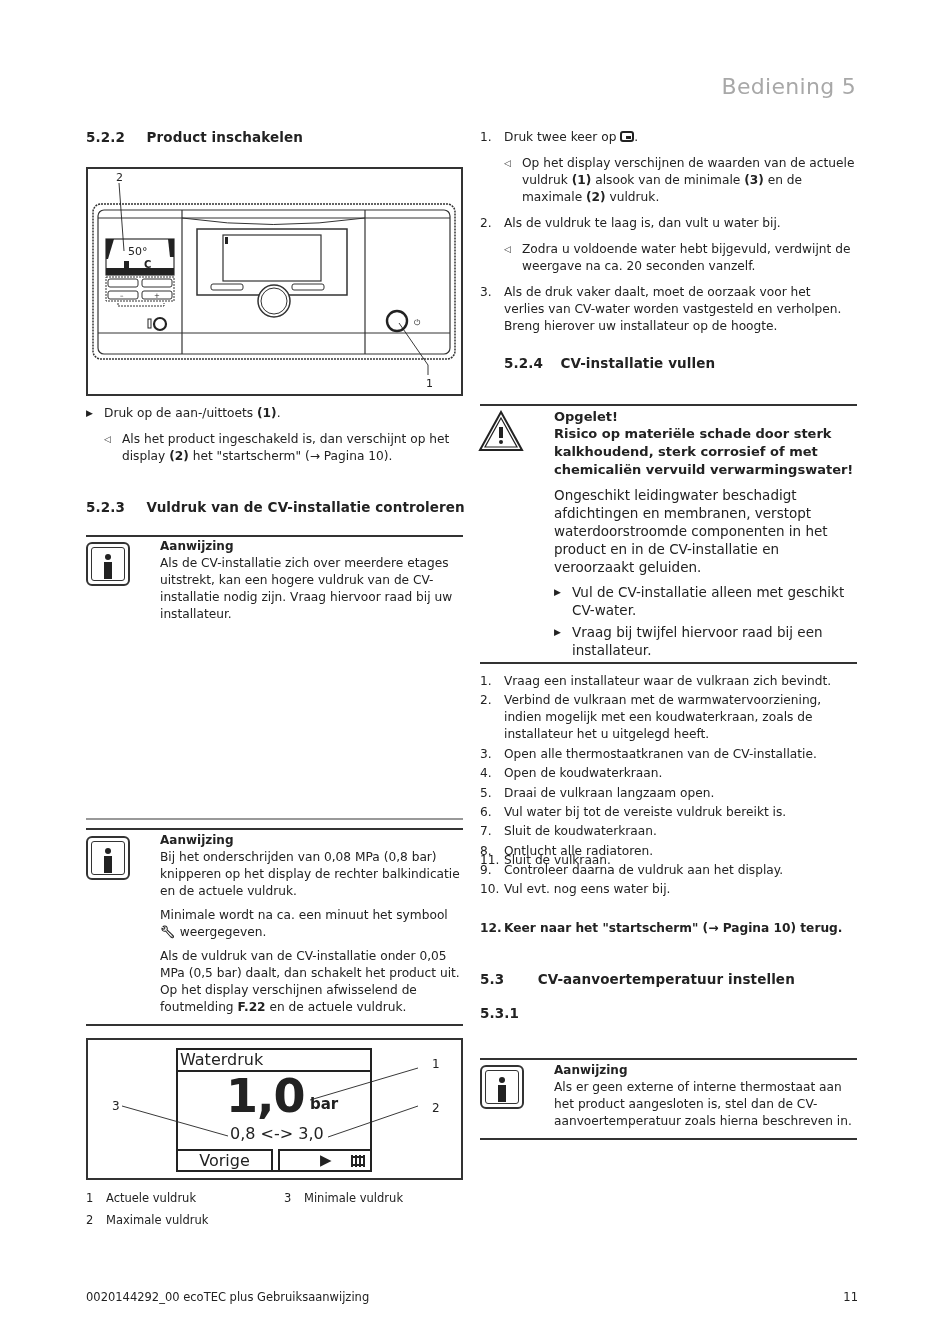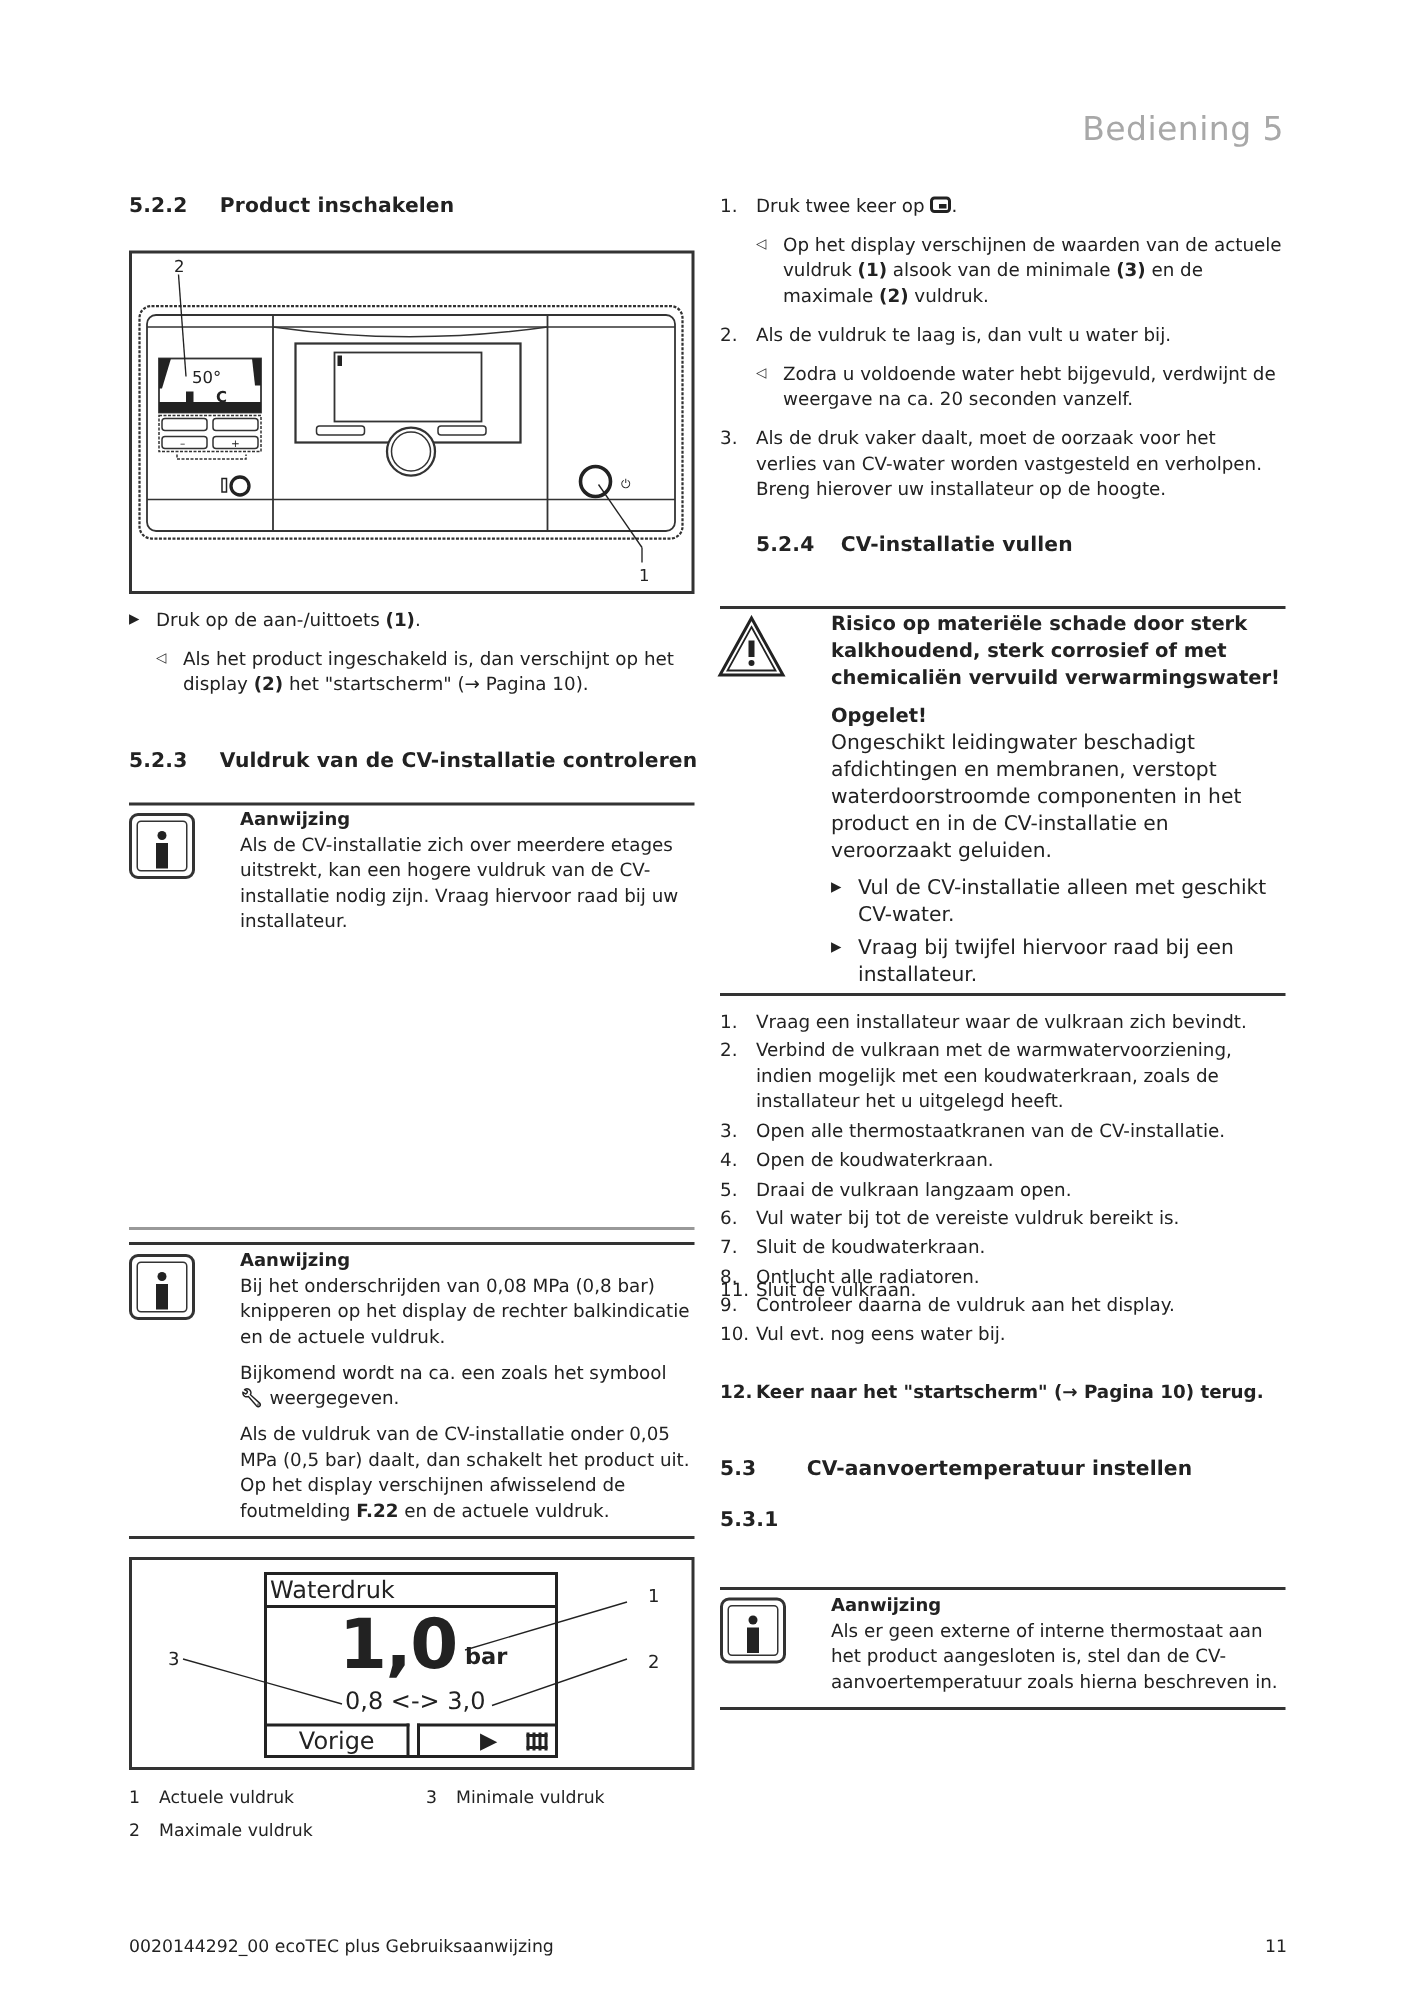--- a/index.html
+++ b/index.html
@@ -166,21 +166,21 @@
 <div class="rule thin" style="left:86px;top:818px;width:377px;background:#999;"></div>
 
 <div class="rule" style="left:86px;top:828px;width:377px;"></div>
 <div class="note-icon" style="left:86px;top:836px;">
     <span class="i-dot"></span>
     <span class="i-bar"></span>
   </div>
 <div class="note-block" style="left:160px;top:832px;width:305px;">
   <div class="note-title">Aanwijzing</div>
   <p>Bij het onderschrijden van 0,08 MPa (0,8 bar) knipperen op het display de rechter balkindicatie en de actuele vuldruk.</p>
-  <p><span>Bijkomend wordt na ca. een zoals het symbool</span><br><span style="font-weight:bold;">🔧︎ </span><span>weergegeven.</span></p>
+  <p><span>Minimale wordt na ca. een minuut het symbool</span><br><span style="font-weight:bold;">🔧︎ </span><span>weergegeven.</span></p>
   <p><span>Als de vuldruk van de CV-installatie onder 0,05 MPa (0,5 bar) daalt, dan schakelt het product uit. Op het display verschijnen afwisselend de foutmelding </span><span class="bold">F.22</span><span> en de actuele vuldruk.</span></p>
 </div>
 <div class="rule" style="left:86px;top:1024px;width:377px;"></div>
 
 <div class="abs fig2">
   <div class="lcd">
     <div class="lcd-title">Waterdruk</div>
     <div class="lcd-value">1,0</div>
     <div class="lcd-unit">bar</div>
     <div class="lcd-range">0,8 &lt;-&gt; 3,0</div>
@@ -251,22 +251,22 @@
 </h2>
 
 <div class="rule" style="left:480px;top:404px;width:377px;"></div>
 <svg class="warn-icon" viewBox="0 0 46 42">
   <polygon points="23,2 44,40 2,40" fill="none" stroke="#222" stroke-width="2"></polygon>
   <polygon points="23,8 39,37 7,37" fill="none" stroke="#222" stroke-width="1.2"></polygon>
   <rect x="21" y="17" width="4" height="11" fill="#222"></rect>
   <circle cx="23" cy="32" r="2" fill="#222"></circle>
 </svg>
 <div class="note-block" style="left:554px;top:408px;width:305px;">
+  <div class="bold" style="font-size:13px;">Opgelet!</div>
   <div class="bold" style="font-size:13px;line-height:18px;margin-bottom:7px;">Risico op materiële schade door sterk kalkhoudend, sterk corrosief of met chemicaliën vervuild verwarmingswater!</div>
-  <div class="bold" style="font-size:13px;">Opgelet!</div>
   <p style="font-size:13.5px;line-height:18px;">Ongeschikt leidingwater beschadigt afdichtingen en membranen, verstopt waterdoorstroomde componenten in het product en in de CV-installatie en veroorzaakt geluiden.</p>
   <div style="display:flex;font-size:13.5px;line-height:18px;margin-bottom:4px;">
       <span style="width:18px;font-size:9px;">▶</span>
       <span style="flex:1">Vul de CV-installatie alleen met geschikt CV-water.</span>
     </div>
   <div style="display:flex;font-size:13.5px;line-height:18px;">
       <span style="width:18px;font-size:9px;">▶</span>
       <span style="flex:1">Vraag bij twijfel hiervoor raad bij een installateur.</span>
     </div>
 </div>

